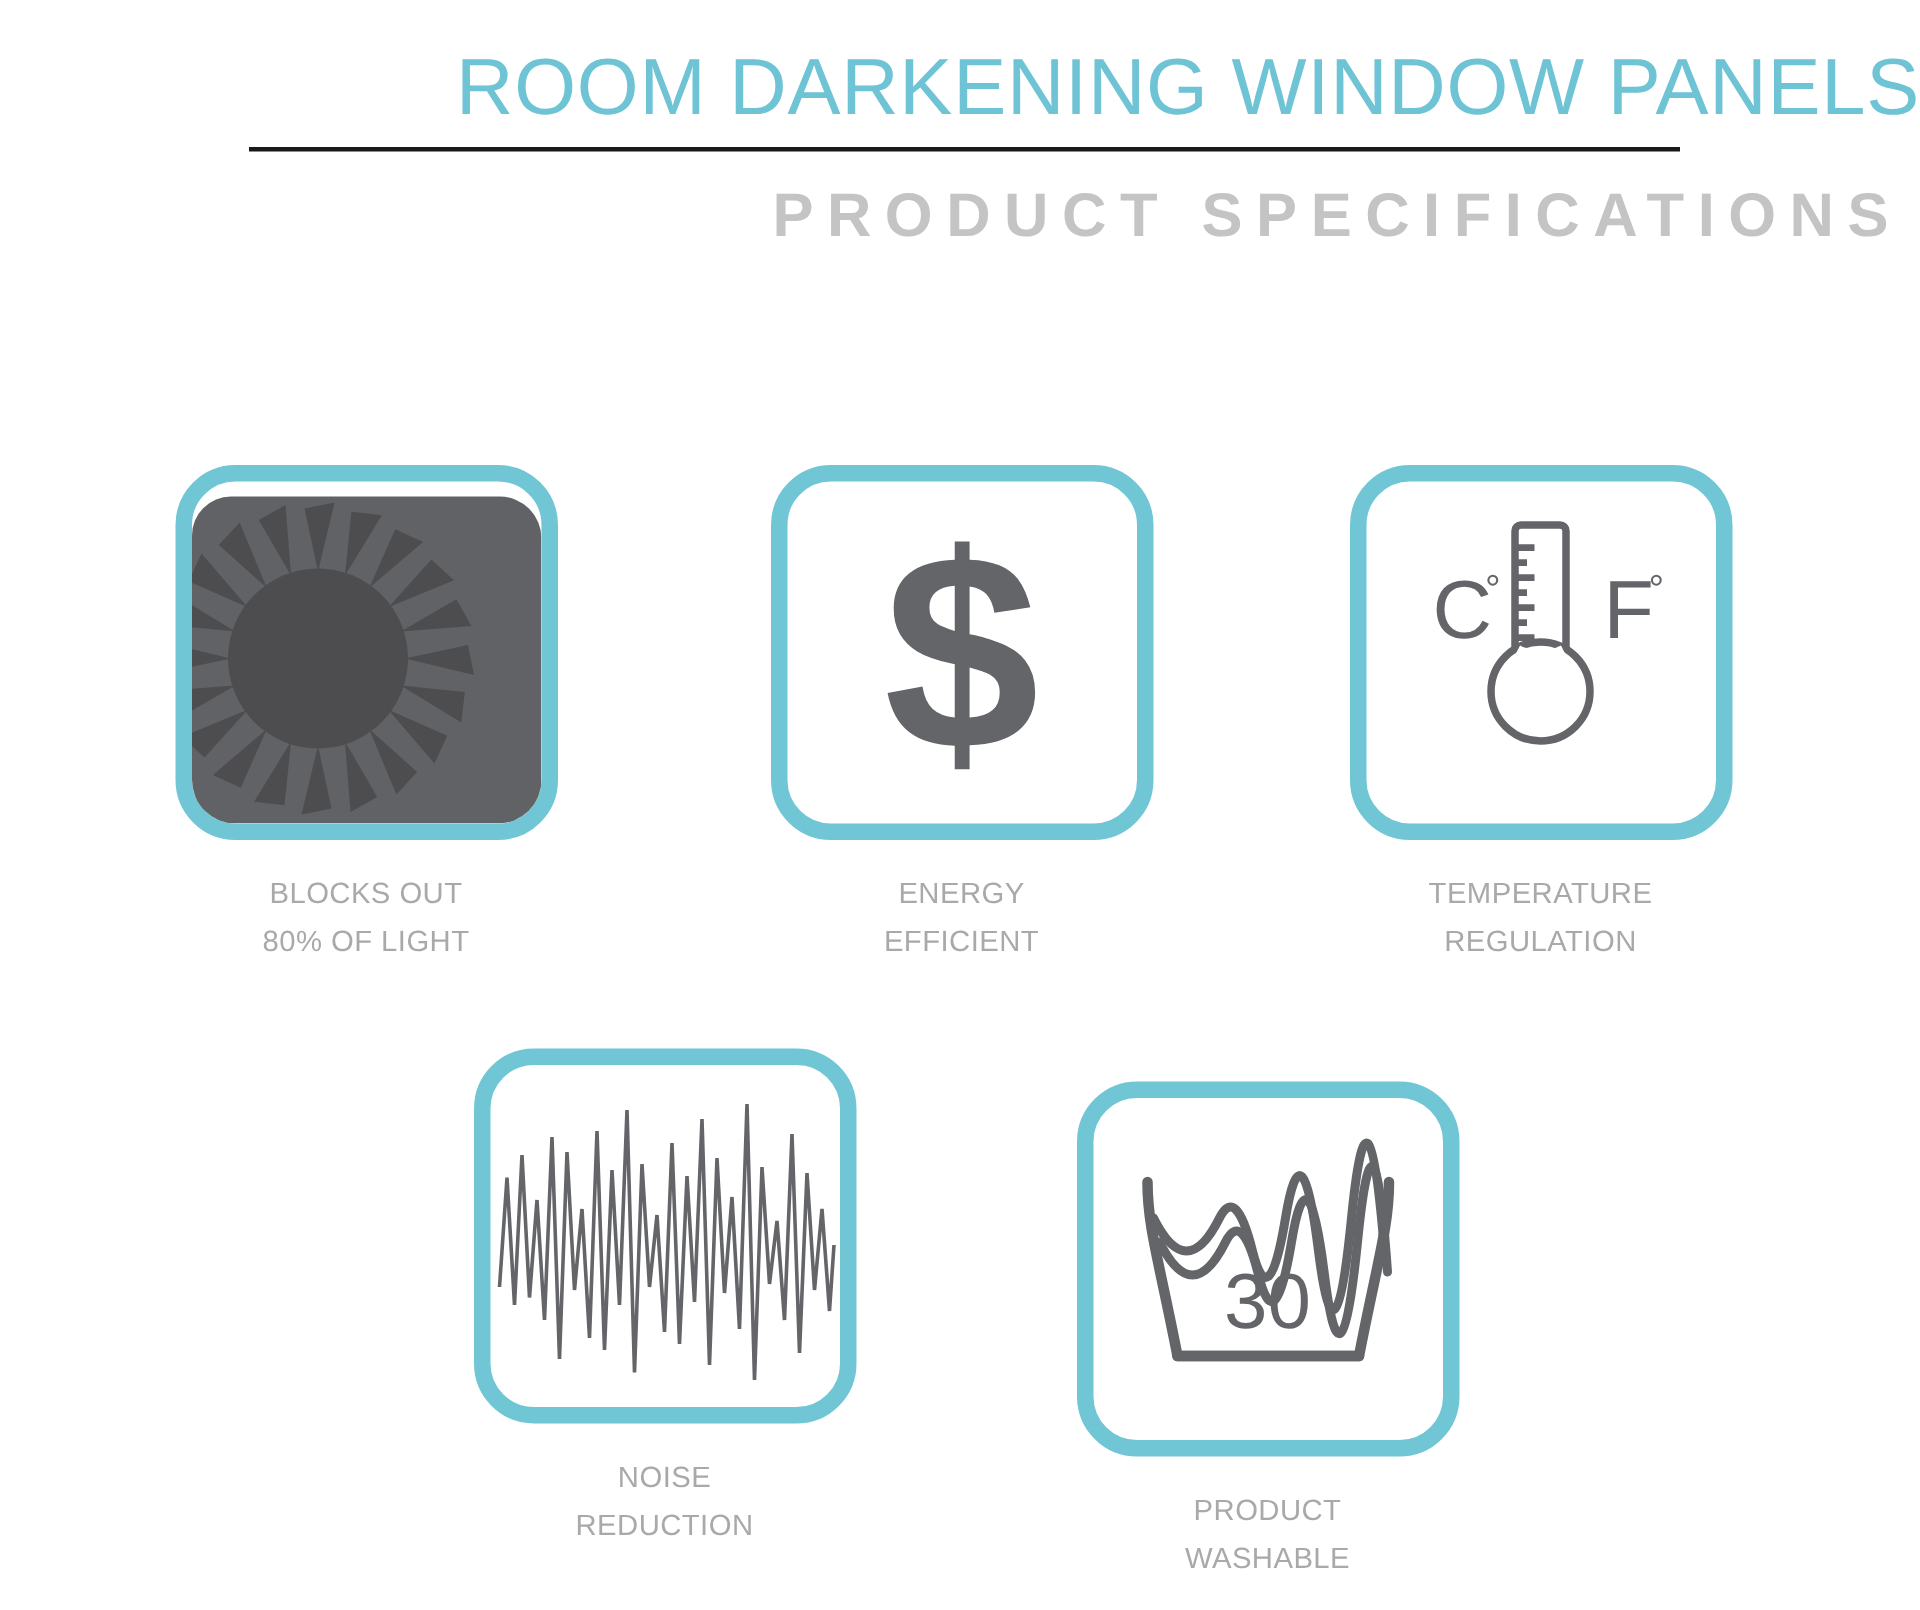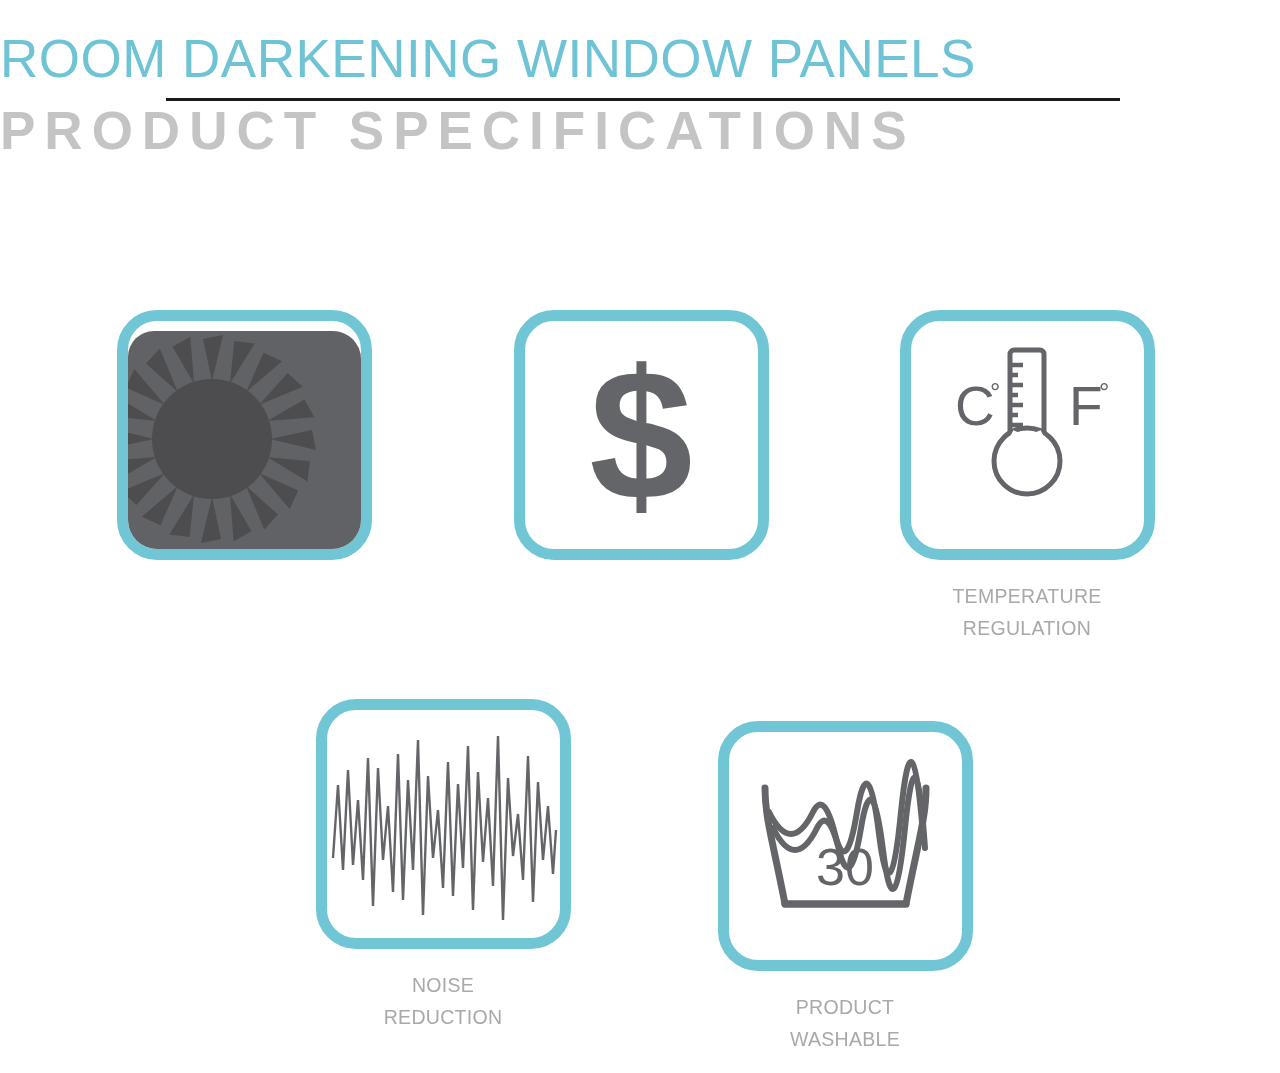--- a/index.html
+++ b/index.html
@@ -14,44 +14,44 @@
     overflow: hidden;
     position: relative;
   }
 
   
   .header {
     position: absolute;
     left: 0;
     top: 0;
     width: 1280px;
-    text-align: left;
+    text-align: right;
   }
   .main-title {
     margin: 0;
     padding-top: 28px;
     font-size: 53px;
     line-height: 62px;
     font-weight: 300;
     letter-spacing: 0.5px;
     color: #6ec3d4;
     white-space: nowrap;
   }
   .title-rule {
     position: absolute;
     left: 166px;
     top: 98px;
     width: 954px;
     height: 3px;
     background: #1a1a1a;
   }
   .sub-title {
-    margin: 0;
+    margin: 12px;
     padding-top: 12px;
-    font-size: 53px;
+    font-size: 41px;
     line-height: 58px;
     font-weight: bold;
     letter-spacing: 9px;
     color: #c4c4c4;
     white-space: nowrap;
   }
 
   
   .feature {
     position: absolute;
@@ -137,30 +137,34 @@
             <polygon points="0,-58 11,-104 -9,-100" transform="rotate(270)"></polygon>
             <polygon points="0,-58 11,-104 -9,-100" transform="rotate(288)"></polygon>
             <polygon points="0,-58 11,-104 -9,-100" transform="rotate(306)"></polygon>
             <polygon points="0,-58 11,-104 -9,-100" transform="rotate(324)"></polygon>
             <polygon points="0,-58 11,-104 -9,-100" transform="rotate(342)"></polygon>
           </g>
         </g>
       </svg>
     </div>
   </div>
+  <p class="caption">BLOCKS OUT
+80% OF LIGHT</p>
 </div>
 
 <div class="feature feat-2">
   <div class="tile">
     <div class="tile-inner">
       <svg width="233" height="228" viewBox="0 0 233 228" aria-hidden="true">
         <text x="116" y="178" text-anchor="middle" font-family="&quot;Liberation Sans&quot;, sans-serif" font-size="186" font-weight="bold" fill="#646568">$</text>
       </svg>
     </div>
   </div>
+  <p class="caption">ENERGY
+EFFICIENT</p>
 </div>
 
 <div class="feature feat-3">
   <div class="tile">
     <div class="tile-inner">
       <svg width="233" height="228" viewBox="0 0 233 228" aria-hidden="true">
         <g fill="none" stroke="#646568" stroke-width="5">
 
           <path d="M99 112 V33 a4 4 0 0 1 4 -4 H129 a4 4 0 0 1 4 4 V112"></path>
 

